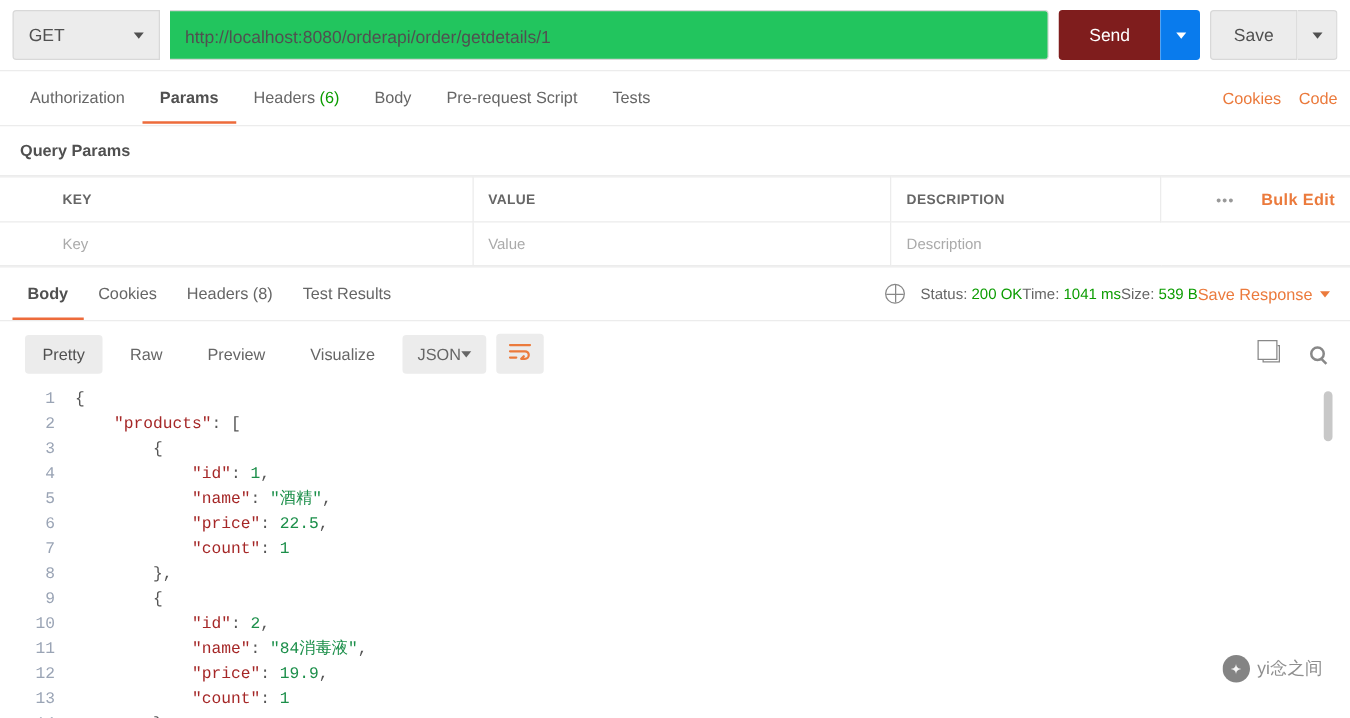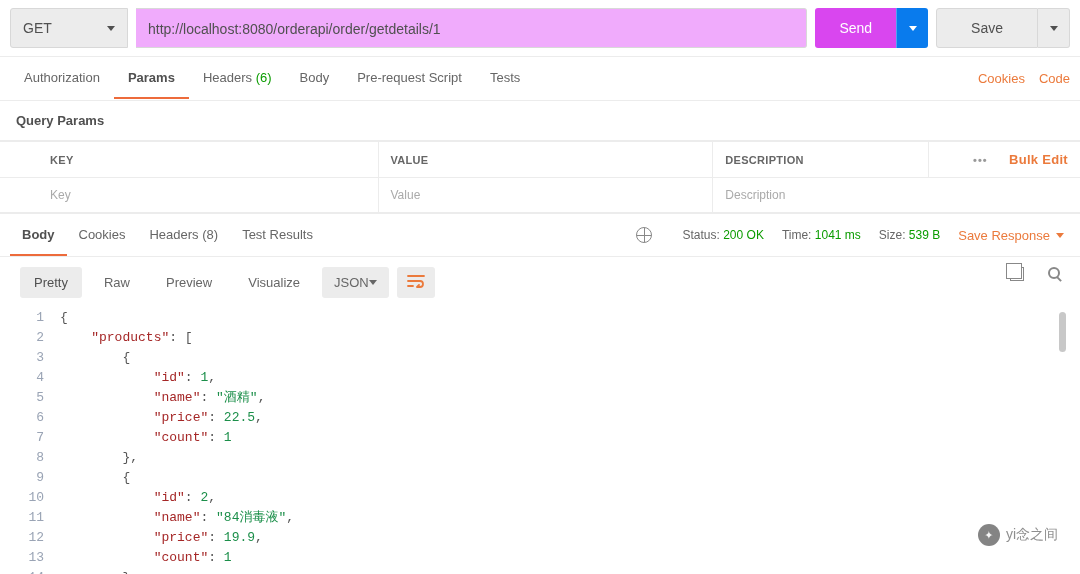--- a/index.html
+++ b/index.html
@@ -1,23 +1,23 @@
 <!DOCTYPE html>
 <html><head>
 <meta charset="utf-8">
 <style>
 * { margin: 0; padding: 0; box-sizing: border-box; }
 body { font-family: -apple-system, BlinkMacSystemFont, "Segoe UI", Arial, sans-serif; font-size: 13px; color: #505050; background: #fff; width: 1080px; }
 .top-bar { display: flex; align-items: stretch; padding: 8px 10px; gap: 8px; background: #fff; border-bottom: 1px solid #ececec; }
 .method-select { display: flex; align-items: center; justify-content: space-between; padding: 0 12px; width: 118px; background: #ececec; border: 1px solid #d8d8d8; border-radius: 3px 0 0 3px; font-size: 14px; color: #505050; cursor: pointer; }
-.url-input { flex: 1; padding: 0 12px; background: #f0abfc; border: 1px solid #d8d8d8; border-left: none; border-radius: 0 3px 3px 0; font-size: 14px; color: #505050; height: 40px; line-height: 40px; }
+.url-input { flex: 1; padding: 0 12px; background: #22c55e; border: 1px solid #d8d8d8; border-left: none; border-radius: 0 3px 3px 0; font-size: 14px; color: #505050; height: 40px; line-height: 40px; }
 .btn-group { display: flex; }
-.btn-send { background: #d946ef; color: #fff; border: none; padding: 0 24px; height: 40px; font-size: 14px; font-weight: 500; border-radius: 3px 0 0 3px; cursor: pointer; }
+.btn-send { background: #7f1d1d; color: #fff; border: none; padding: 0 24px; height: 40px; font-size: 14px; font-weight: 500; border-radius: 3px 0 0 3px; cursor: pointer; }
 .btn-send-dd { background: #097bed; color: #fff; border: none; border-left: 1px solid rgba(255,255,255,0.3); width: 32px; height: 40px; border-radius: 0 3px 3px 0; cursor: pointer; display: flex; align-items: center; justify-content: center; }
-.btn-save { background: #ececec; color: #505050; border: 1px solid #d8d8d8; padding: 0 34px; height: 40px; font-size: 14px; border-radius: 3px 0 0 3px; cursor: pointer; }
+.btn-save { background: #ececec; color: #505050; border: 1px solid #d8d8d8; padding: 0 18px; height: 40px; font-size: 14px; border-radius: 3px 0 0 3px; cursor: pointer; }
 .btn-save-dd { background: #ececec; color: #505050; border: 1px solid #d8d8d8; border-left: none; width: 32px; height: 40px; border-radius: 0 3px 3px 0; cursor: pointer; display: flex; align-items: center; justify-content: center; }
 .caret { width: 0; height: 0; border-left: 4px solid transparent; border-right: 4px solid transparent; border-top: 5px solid currentColor; display: inline-block; }
 .tabs-row { display: flex; align-items: center; border-bottom: 1px solid #ececec; padding: 0 10px; height: 44px; }
 .tab { padding: 12px 14px; color: #666; cursor: pointer; font-size: 13px; border-bottom: 2px solid transparent; }
 .tab.active { color: #505050; font-weight: 600; border-bottom-color: #ed6b3b; }
 .tab .count { color: #0b9c00; }
 .spacer { flex: 1; }
 .link-orange { color: #eb7a3c; margin-left: 14px; cursor: pointer; font-size: 13px; }
 .query-params-header { padding: 12px 16px; font-weight: 600; color: #505050; border-bottom: 1px solid #ececec; font-size: 13px; }
 .params-table { width: 100%; border-collapse: collapse; }
@@ -26,27 +26,27 @@
 .params-table th:first-child, .params-table td:first-child { border-left: none; padding-left: 50px; width: 35%; }
 .params-table th:nth-child(2), .params-table td:nth-child(2) { width: 31%; }
 .params-table th:nth-child(3), .params-table td:nth-child(3) { width: 20%; }
 .params-table th:last-child { border-right: none; text-align: right; white-space: nowrap; }
 .params-table td:last-child { border-right: none; }
 .params-table .ph { color: #aaa; }
 .more-dots { color: #999; margin-right: 18px; letter-spacing: 1px; cursor: pointer; }
 .resp-tabs-row { display: flex; align-items: center; height: 44px; padding: 0 10px; border-top: 1px solid #ececec; border-bottom: 1px solid #ececec; }
 .resp-tab { padding: 12px 12px; color: #666; cursor: pointer; font-size: 13px; border-bottom: 2px solid transparent; }
 .resp-tab.active { color: #505050; font-weight: 600; border-bottom-color: #ed6b3b; }
-.resp-meta { display: flex; align-items: center; gap: 18px; margin-right: 6px; font-size: 12px; color: #666; }
+.resp-meta { display: flex; align-items: center; margin-right: 6px; font-size: 12px; color: #666; }
 .resp-meta .val-green { color: #0b9c00; }
 .globe { width: 16px; height: 16px; border: 1px solid #888; border-radius: 50%; position: relative; margin-right: 12px; }
 .globe:before { content: ""; position: absolute; top: 0; bottom: 0; left: 50%; width: 1px; background: #888; }
 .globe:after { content: ""; position: absolute; left: 0; right: 0; top: 50%; height: 1px; background: #888; }
 .save-response { color: #eb7a3c; cursor: pointer; font-size: 13px; display: flex; align-items: center; gap: 6px; }
-.viewer-bar { display: flex; gap: 8px; padding: 10px 20px; }
+.viewer-bar { display: flex; align-items: center; gap: 8px; padding: 10px 20px; }
 .viewer-tab { padding: 8px 14px; color: #666; cursor: pointer; font-size: 13px; border-radius: 3px; }
 .viewer-tab.active { background: #ececec; color: #505050; font-weight: 500; }
 .viewer-format { background: #ececec; padding: 8px 12px; border-radius: 3px; display: flex; align-items: center; gap: 0; color: #666; font-size: 13px; cursor: pointer; }
 .wrap-btn { background: #ececec; padding: 7px 10px; border-radius: 3px; cursor: pointer; color: #eb7a3c; font-size: 15px; }
 .viewer-bar .spacer { flex:1; }
 .copy-icon { width: 14px; height: 14px; border: 1.5px solid #888; position: relative; margin-right: 16px; cursor: pointer; }
 .copy-icon:after { content: ""; position: absolute; width: 14px; height: 14px; border: 1.5px solid #888; top: -5px; left: -5px; background: #fff; }
 .search-icon { width: 12px; height: 12px; border: 2px solid #888; border-radius: 50%; position: relative; cursor: pointer; }
 .search-icon:after { content: ""; position: absolute; width: 6px; height: 2px; background: #888; transform: rotate(45deg); bottom: -3px; right: -4px; }
 .code-area { position: relative; font-family: "SFMono-Regular", Consolas, "Liberation Mono", Menlo, monospace; font-size: 13px; line-height: 20px; padding-bottom: 6px; }

